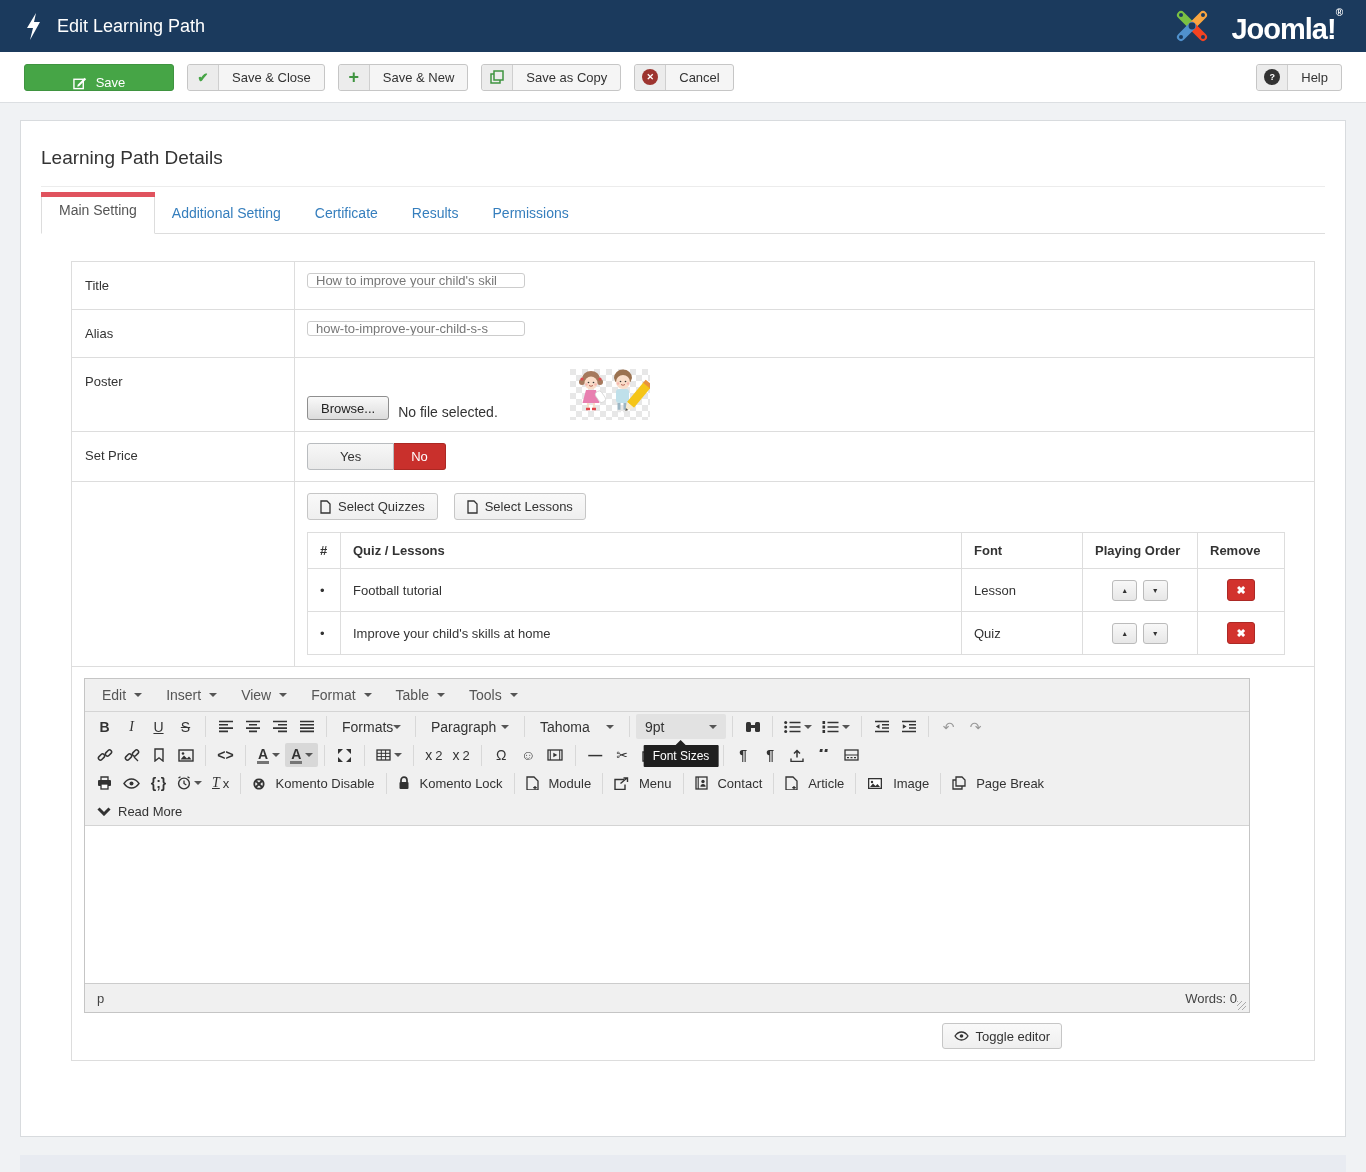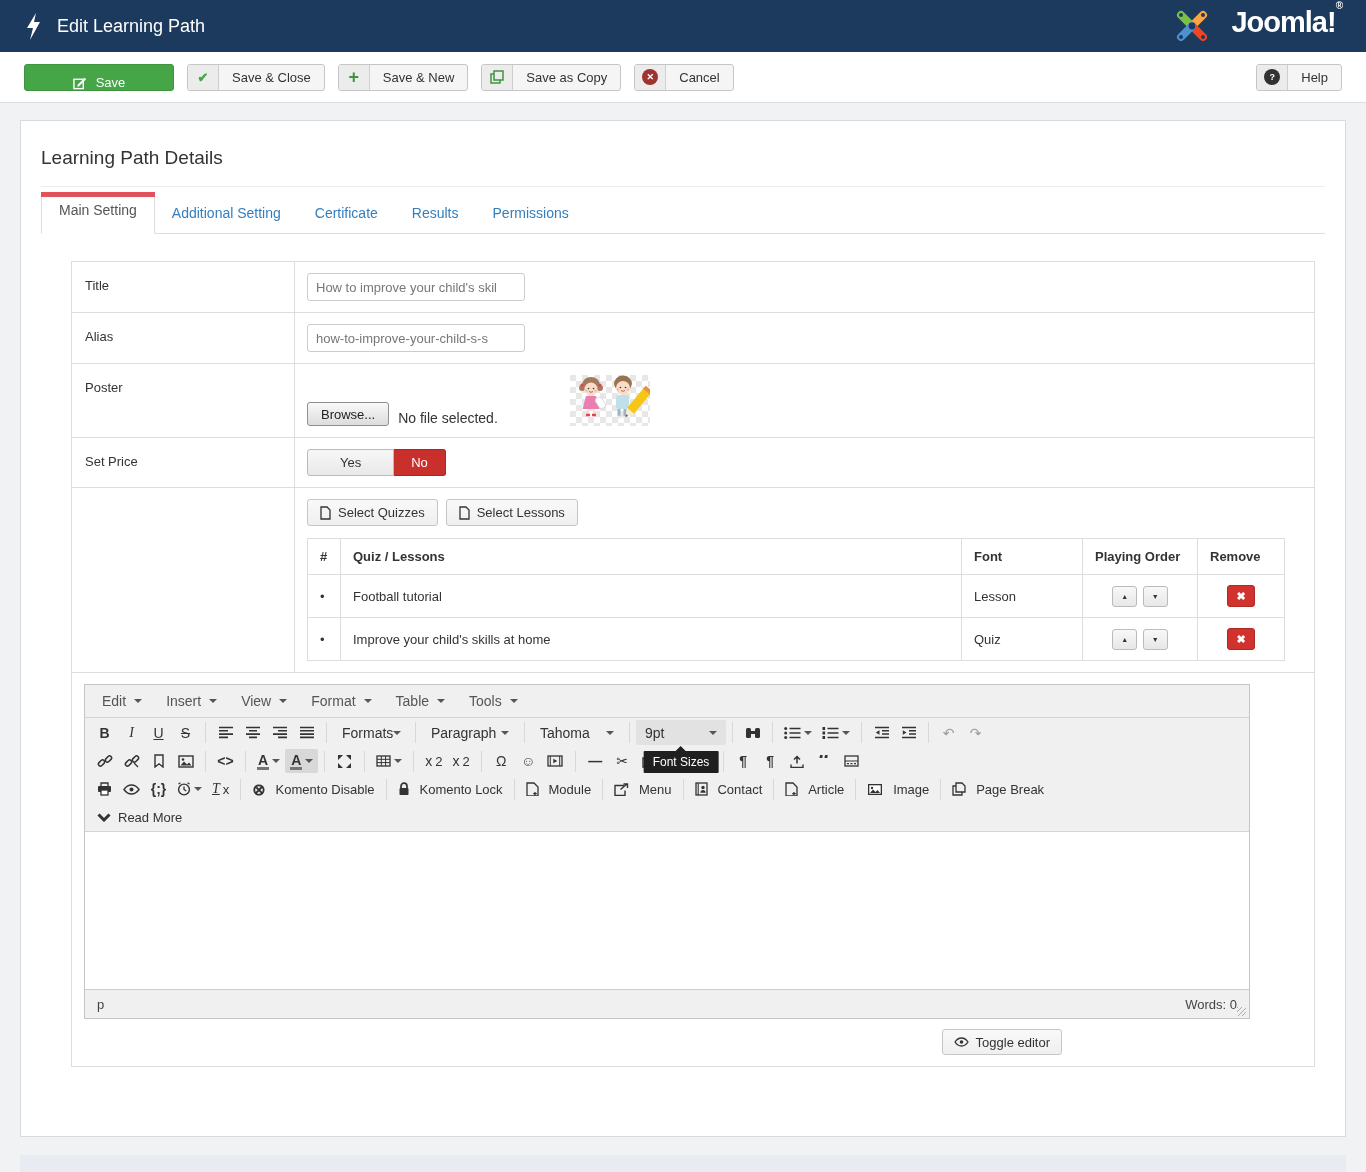--- a/index.html
+++ b/index.html
@@ -1,21 +1,21 @@
 <!DOCTYPE html>
 <html><head>
 <meta charset="utf-8">
 <style>
 *{box-sizing:border-box;margin:0;padding:0}
 body{width:1366px;height:1172px;font-family:"Liberation Sans",sans-serif;background:#f0f2f4;overflow:hidden;font-size:13px;color:#333}
 svg{display:block}
 
 .app-header{height:52px;background:#1b3a5d;display:flex;align-items:center;padding:0 24px}
 .app-title{color:#fff;font-size:18px;margin-left:15px;font-weight:normal}
-.brand{margin-left:auto;display:flex;align-items:flex-start;gap:19px}
+.brand{margin-left:auto;display:flex;align-items:flex-end;gap:19px}
 .brand-text{color:#fff;font-size:29px;font-weight:bold;letter-spacing:-1px}
 .brand-reg{color:#fff;font-size:10px;vertical-align:super;position:relative;top:-12px}
 
 .toolbar{height:51px;background:#fff;border-bottom:1px solid #dcdfe2;display:flex;align-items:center;padding:0 24px;gap:13px}
 .btn-save{width:150px;height:27px;background:#46a546;border:1px solid #3f9440;border-radius:3px;color:#fff;display:inline-flex;align-items:flex-end;justify-content:center;gap:9px;font-size:13px;cursor:pointer}
 .btn-seg{display:inline-flex;align-items:stretch;height:27px;border:1px solid #c6c6c6;border-radius:3px;background:#f5f5f5;color:#333;overflow:visible;cursor:pointer;font-size:13px}
 .seg-ic{width:31px;display:flex;align-items:center;justify-content:center;background:#ececec;border-right:1px solid #cfcfcf;border-radius:3px 0 0 3px}
 .seg-tx{display:flex;align-items:center;padding:0 13px}
 .glyph-check{color:#46a546;font-weight:bold;font-size:13px}
 .glyph-plus{color:#3f9440;font-weight:bold;font-size:18px;line-height:1}
@@ -31,37 +31,37 @@
 .tabs{display:flex;margin-top:5px;border-bottom:1px solid #ddd}
 .tab{padding:13px 17px;font-size:14px;color:#357ebd;cursor:pointer;position:relative;margin-bottom:-1px}
 .tab.active{color:#555;background:#fff;border:1px solid #ddd;border-bottom:1px solid #fff;border-top:none;padding-top:10px;cursor:default}
 .tab.active::before{content:"";position:absolute;top:0;left:-1px;right:-1px;height:5px;background:#e0535e}
 
 .fgrid{margin:27px 10px 0 30px;border:1px solid #ddd}
 .frow{display:flex;border-bottom:1px solid #ddd}
 .frow:last-child{border-bottom:none}
 .flabel{width:223px;flex-shrink:0;border-right:1px solid #ddd;padding:16px 13px;font-size:13px;color:#333}
 .ffield{flex:1;padding:11px 12px}
-.txt{width:218px;height:28px;border:1px solid #ccc;border-radius:3px;padding:0 8px;font-size:13px;color:#777;font-family:"Liberation Sans",sans-serif;background:#fff}
+.txt{width:218px;height:15px;border:1px solid #ccc;border-radius:3px;padding:0 8px;font-size:13px;color:#777;font-family:"Liberation Sans",sans-serif;background:#fff}
 
 .poster-line{display:flex;align-items:flex-end}
 .btn-browse{height:24px;padding:0 13px;background:linear-gradient(#f9f9f9,#dcdcdc);border:1px solid #8f8f8f;border-radius:3px;font-size:13px;color:#222;cursor:pointer;font-family:"Liberation Sans",sans-serif}
 .nofile{font-size:14px;color:#333;margin-left:9px}
 .poster-img{margin-left:72px}
 
 .price-group{display:inline-flex;height:27px}
 .btn-yes{padding:0 32px;background:linear-gradient(#f7f7f7,#e9e9e9);border:1px solid #b9bcbf;border-radius:3px 0 0 3px;font-size:13px;color:#333;display:flex;align-items:center;cursor:pointer}
 .btn-no{padding:0 17px;background:#c9302c;border:1px solid #ab2823;border-left:none;border-radius:0 3px 3px 0;font-size:13px;color:#fff;display:flex;align-items:center;cursor:pointer}
 
 .cat-line{display:inline-flex;height:27px}
 .select-box{width:193px;border:1px solid #ccc;border-radius:3px 0 0 3px;padding:0 10px;font-size:13px;color:#555;display:flex;align-items:center;background:#fff;cursor:pointer}
 .select-caret{width:25px;border:1px solid #ccc;margin-left:-1px;border-radius:0 3px 3px 0;background:linear-gradient(#f7f7f7,#ececec);display:flex;align-items:center;justify-content:center;cursor:pointer}
 .crt{width:0;height:0;border-left:4px solid transparent;border-right:4px solid transparent;border-top:4px solid #555;display:inline-block}
 
-.pick-row{display:flex;gap:8px;margin-bottom:12px}
+.pick-row{display:flex;gap:16px;margin-bottom:12px}
 .btn-light{height:27px;padding:0 12px;background:linear-gradient(#f9f9f9,#efefef);border:1px solid #c6c6c6;border-radius:3px;font-size:13px;color:#333;display:inline-flex;align-items:center;gap:7px;cursor:pointer;font-family:"Liberation Sans",sans-serif}
 table.qtable{border-collapse:collapse;width:978px;font-size:13px;color:#333}
 .qtable th,.qtable td{border:1px solid #ddd;text-align:left;padding:10px 12px}
 .qtable th{font-weight:bold;font-size:13px}
 .col-num{width:33px}.col-type{width:121px}.col-order{width:115px}.col-rm{width:87px}
 .ord-cell{text-align:center !important}
 .ord-btn{width:25px;height:21px;background:linear-gradient(#f8f8f8,#e7e7e7);border:1px solid #bbb;border-radius:3px;font-size:7px;color:#333;cursor:pointer;display:inline-flex;align-items:center;justify-content:center;margin:0 1px;font-family:"Liberation Sans",sans-serif}
 .rm-btn{width:28px;height:22px;background:#d2322d;border:1px solid #ac2925;border-radius:3px;color:#fff;font-size:11px;font-weight:bold;cursor:pointer;display:inline-flex;align-items:center;justify-content:center;font-family:"Liberation Sans",sans-serif}
 
 .mce{border:1px solid #c5c5c5;width:1166px;background:#fff}

